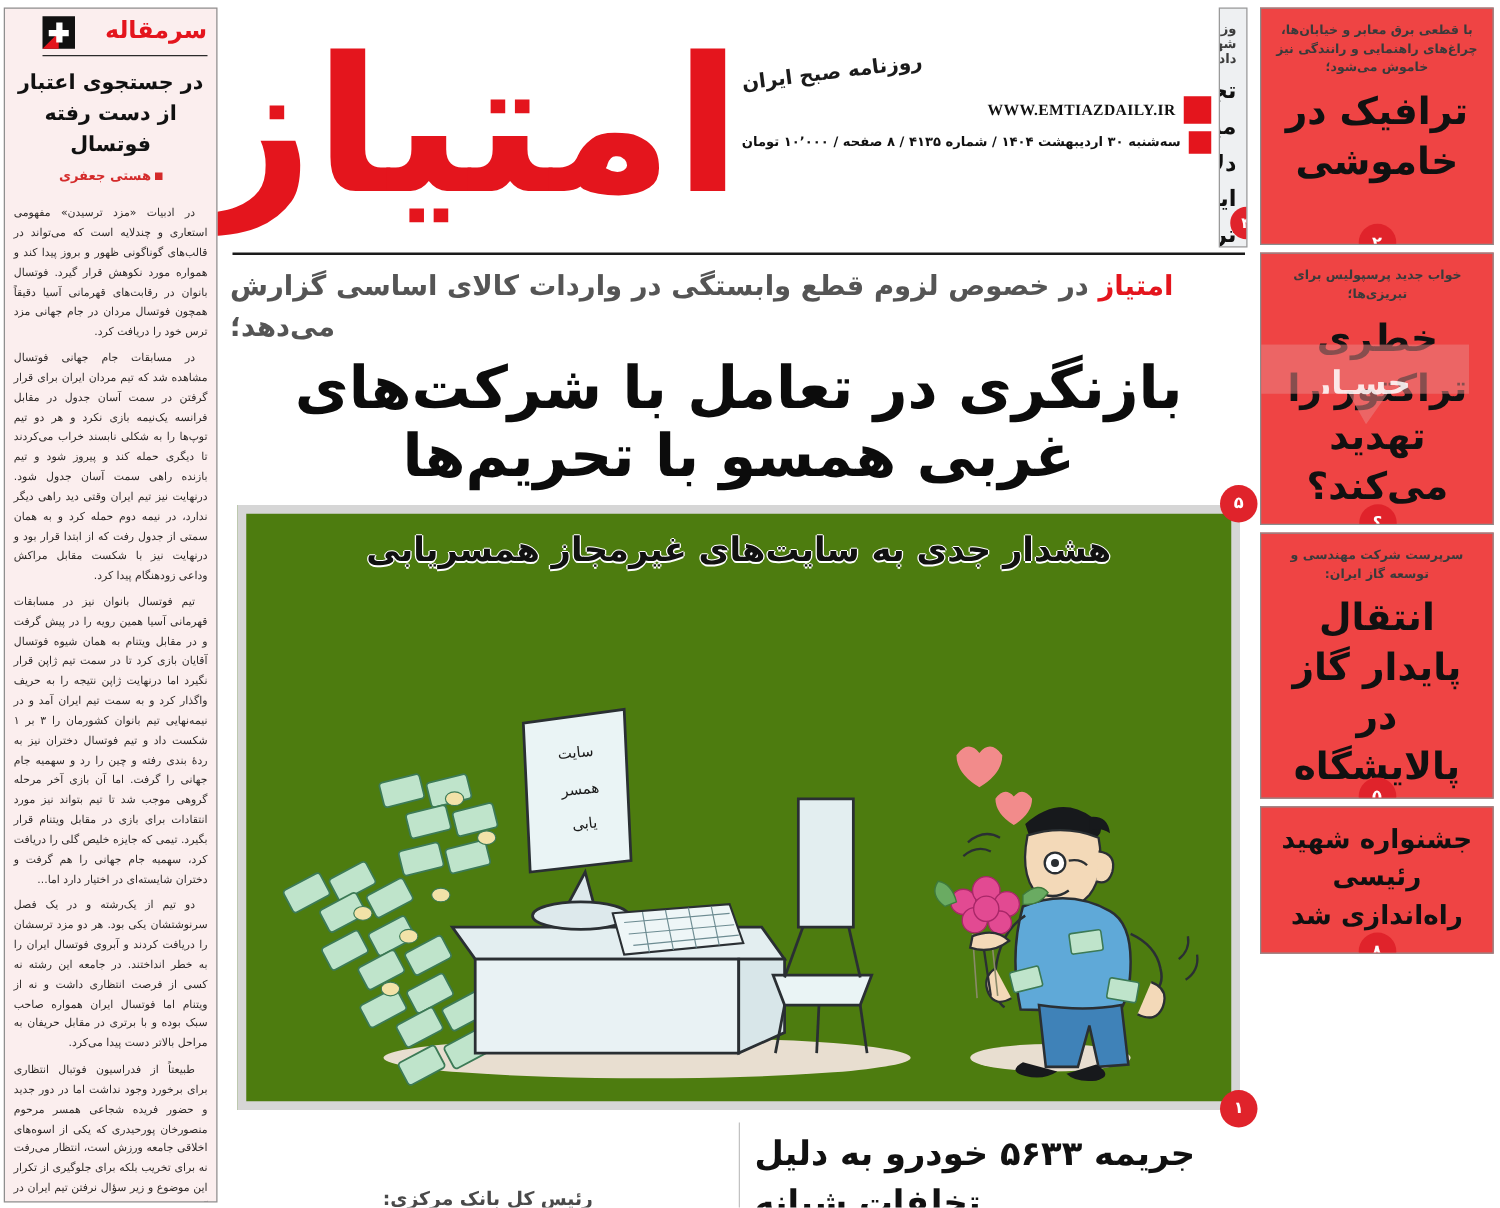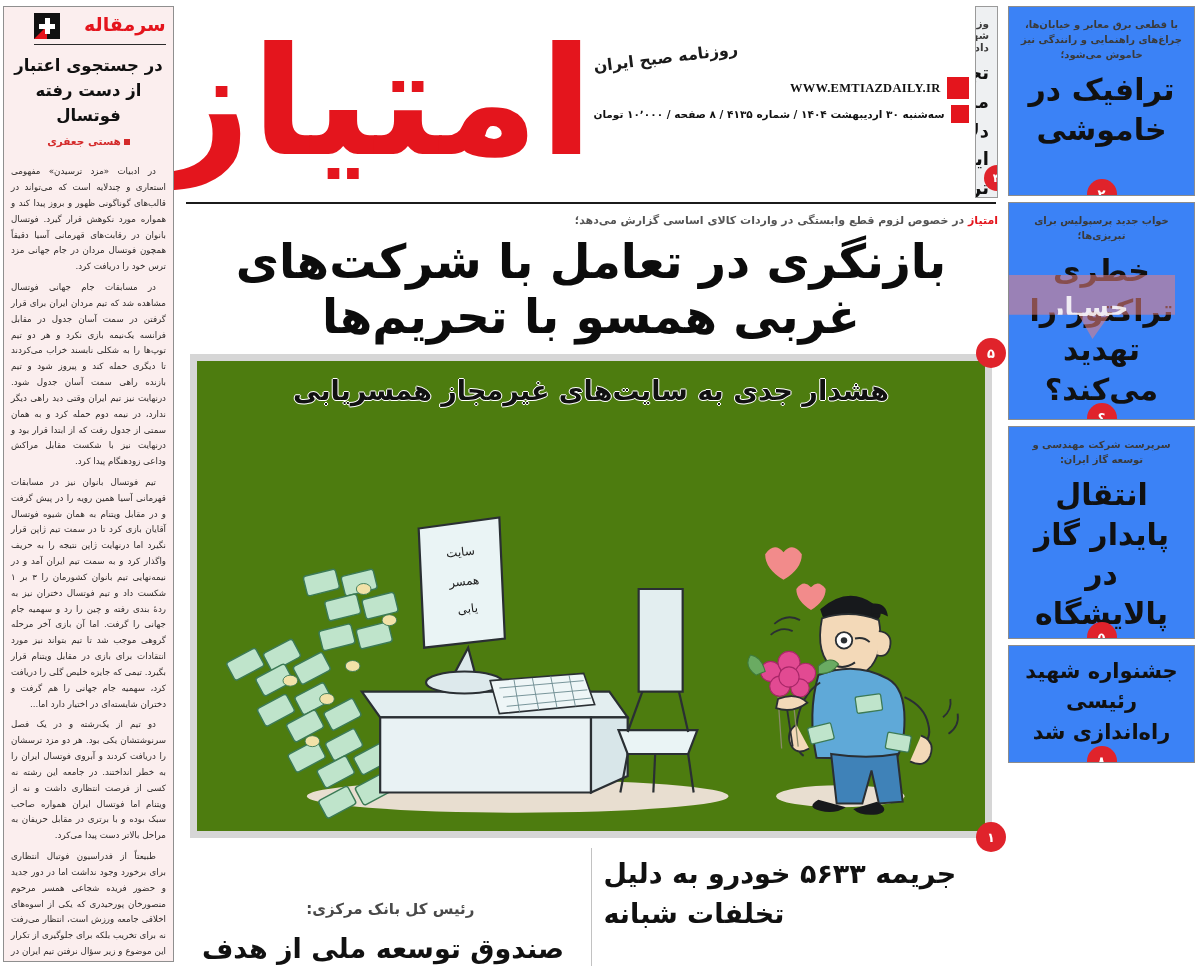--- a/index.html
+++ b/index.html
@@ -14,21 +14,21 @@
   .kicker{font-size:10.5px;color:#4d4d4d;line-height:1.5;text-align:center;font-weight:bold;}
   .badge{
     position:absolute;width:30px;height:30px;border-radius:50%;
     background:#e0232b;color:#fff;font-size:13px;font-weight:bold;
     display:flex;align-items:center;justify-content:center;
   }
 
   
   .leftcol{width:198px;height:966px;box-sizing:border-box;padding:6px 5px 4px 6px;
            display:flex;flex-direction:column;gap:6px;}
-  .lbox{border:1px solid #8c8c8c;background:#3b82f6;position:relative;box-sizing:border-box;
+  .lbox{border:1px solid #8c8c8c;background:#ef4444;position:relative;box-sizing:border-box;
         padding:10px 8px 20px 8px;overflow:hidden;}
   .lbox .kicker{font-size:10px;margin-bottom:8px;color:#3a3a3a;}
   .lbox h2{margin:0;font-size:30px;line-height:1.32;font-weight:bold;color:#111;text-align:center;letter-spacing:-0.5px;}
   .lbox .badge{bottom:-14px;left:50%;transform:translateX(-50%);}
   .l1{flex:0 0 190px;}
   .l2{flex:0 0 218px;}
   .l3{flex:0 0 213px;}
   .l4{flex:0 0 118px;}
   .l4 h2{font-size:21px;line-height:1.45;}
   .watermark{
@@ -62,21 +62,21 @@
   .scriptline{font-size:16px;color:#1b1b1b;font-weight:bold;white-space:nowrap;
               transform:rotate(-7deg);margin:4px 14px 0 0;}
   .urlbar{display:flex;align-items:center;gap:6px;margin-top:10px;align-self:flex-start;}
   .urlbar .sq{width:22px;height:22px;background:#e4151d;}
   .urlbar .u{font-size:12.5px;font-weight:bold;color:#111;letter-spacing:.3px;font-family:"Liberation Serif",serif;}
   .dateline{display:flex;align-items:center;gap:6px;margin-top:6px;align-self:flex-start;}
   .dateline .sq{width:18px;height:18px;background:#e4151d;}
   .dateline .d{font-size:10.5px;font-weight:bold;color:#111;white-space:nowrap;}
 
   .rulehead{border-top:2px solid #1b1b1b;margin:4px 2px 0 2px;}
-  .leadkicker{text-align:right;font-size:11px;font-weight:bold;color:#555;margin:9px 0 2px 0;line-height:1.5;}
+  .leadkicker{text-align:left;font-size:22px;font-weight:bold;color:#555;margin:9px 0 2px 0;line-height:1.5;}
   .leadkicker .brand{color:#e4151d;}
   .leadhead{text-align:center;font-size:47px;font-weight:bold;color:#0c0c0c;line-height:1.18;
             margin:2px 0 10px 0;letter-spacing:-1.2px;}
 
   
   .cartoonwrap{position:relative;margin:0 6px;}
   .cartoon{border:7px solid #d6d6d6;background:#4d7c0f;height:484px;position:relative;overflow:hidden;box-sizing:border-box;}
   .cartoon .ctitle{position:absolute;top:14px;left:0;right:0;text-align:center;
      font-size:27px;font-weight:bold;color:#111;
      text-shadow:1px 0 0 #fff,-1px 0 0 #fff,0 1px 0 #fff,0 -1px 0 #fff;}

